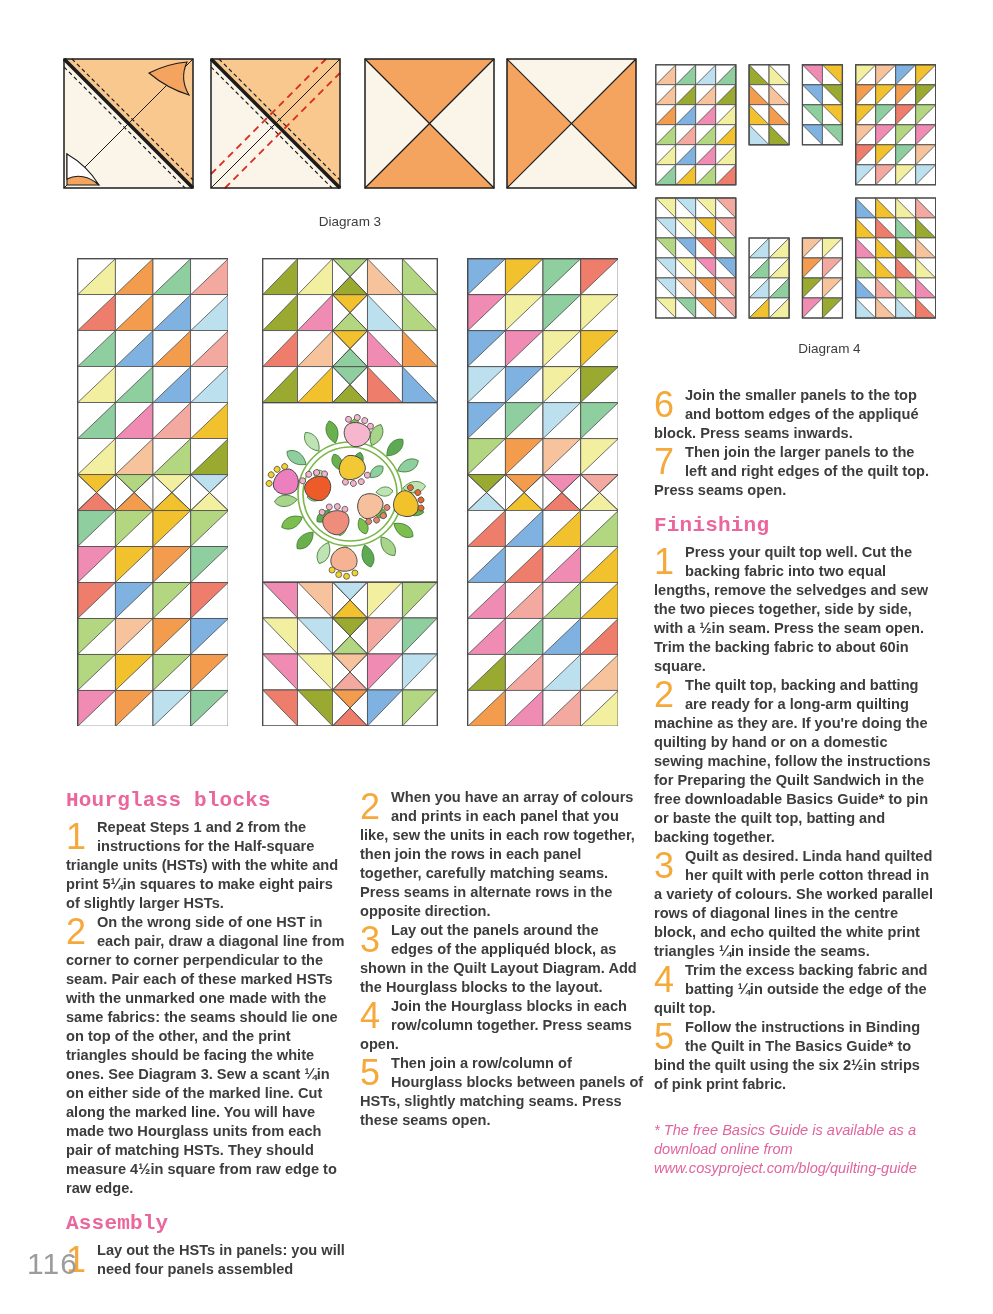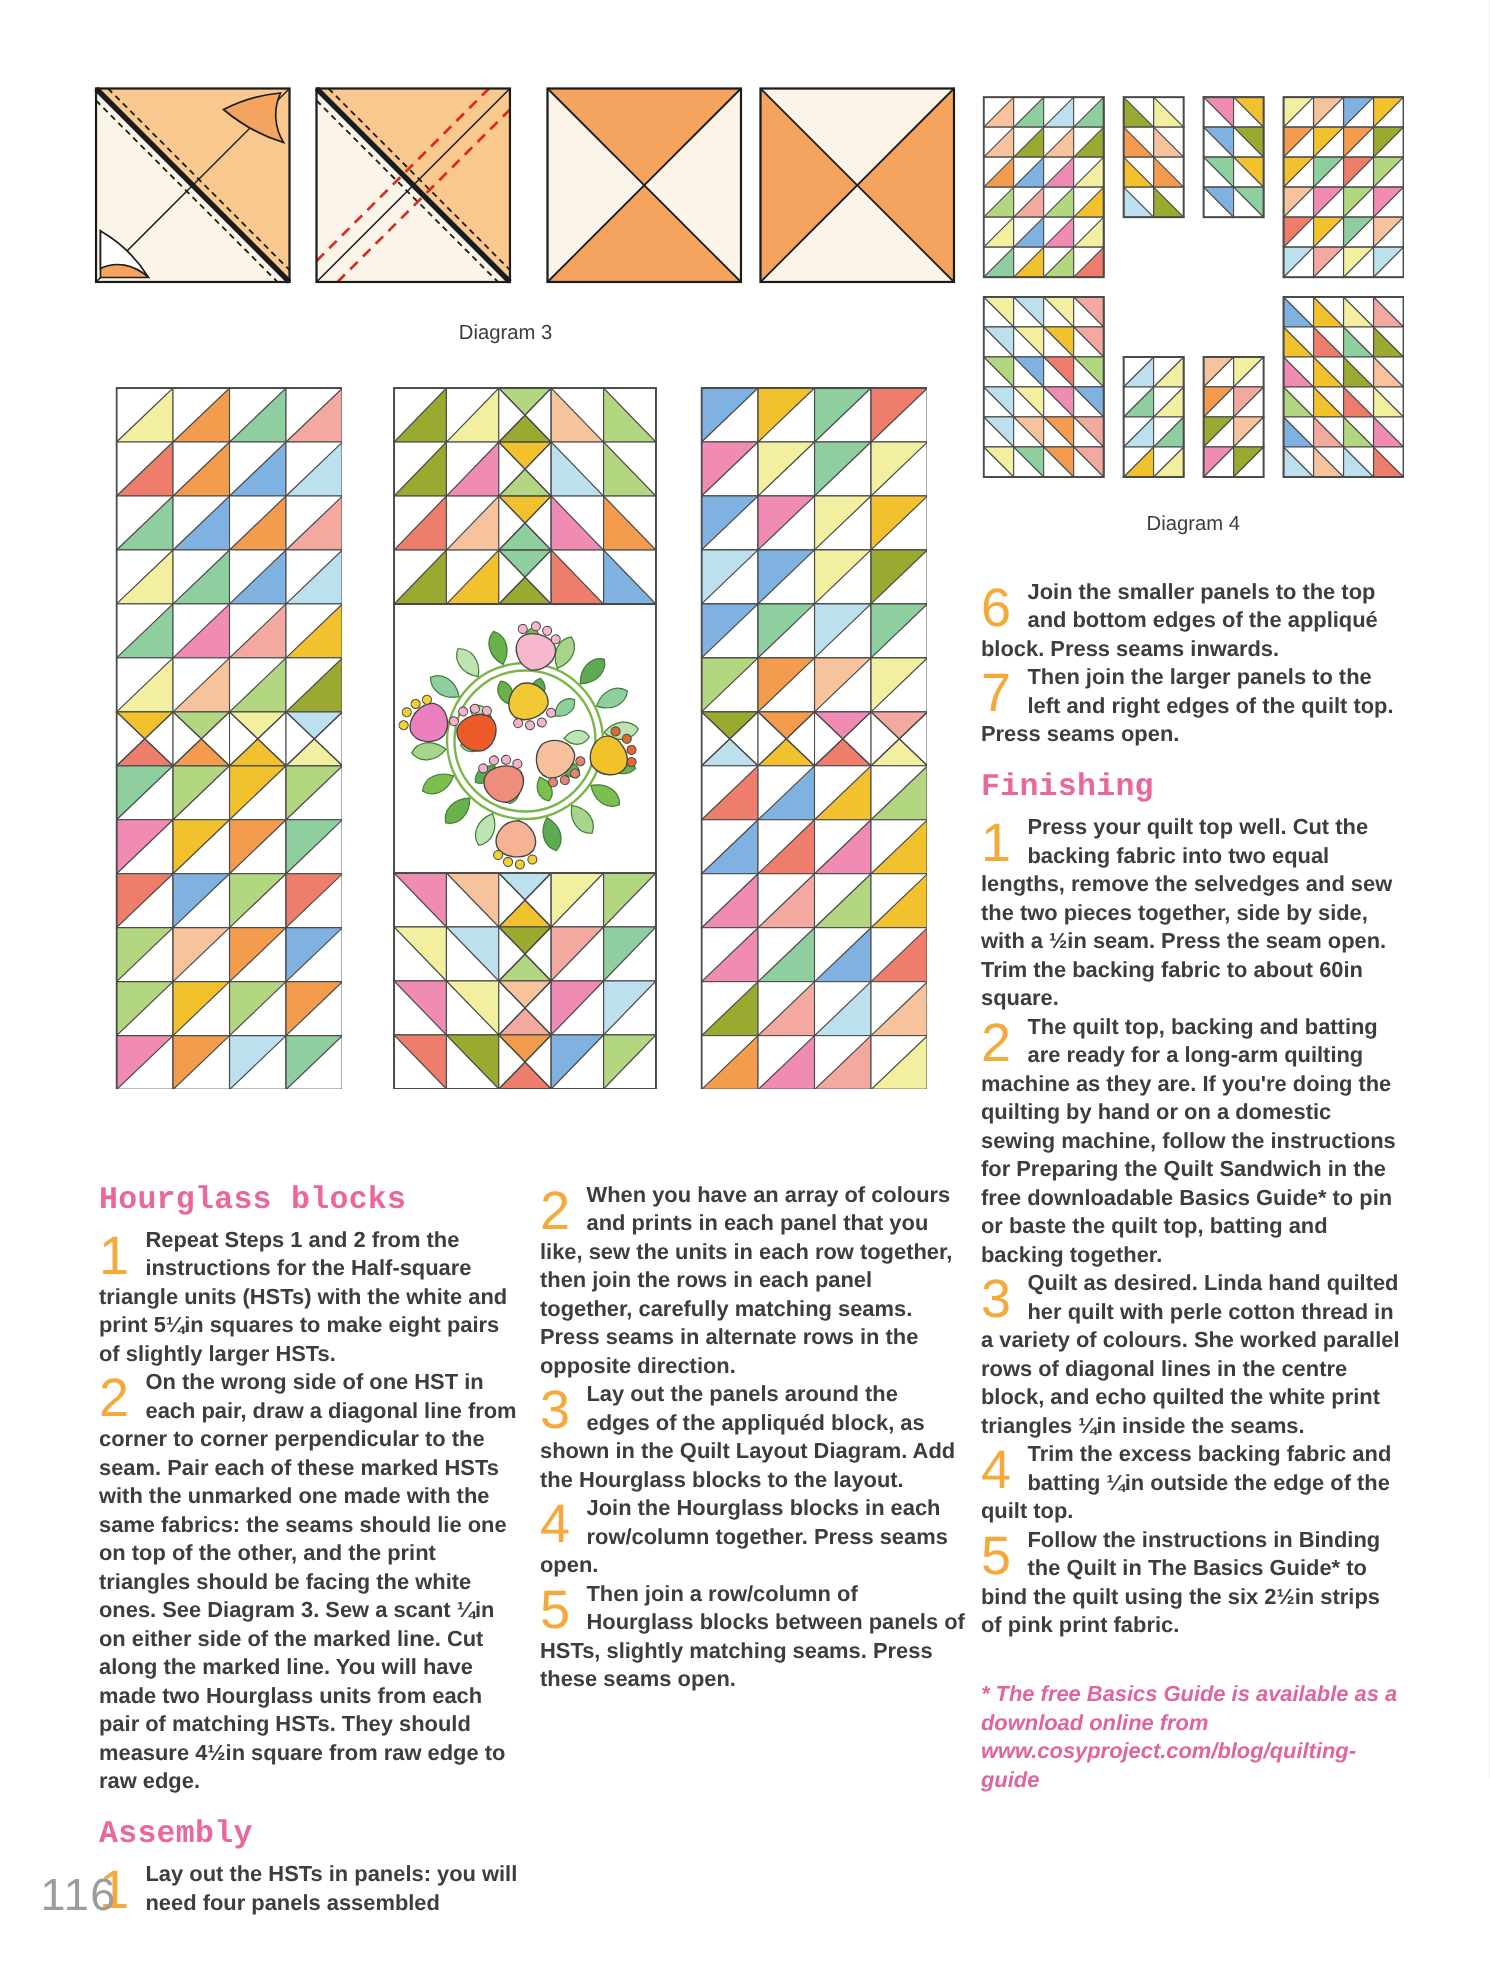--- a/index.html
+++ b/index.html
@@ -12,26 +12,26 @@
   #col2{left:360px;top:788px;width:284px;}
   #col3{left:654px;top:386px;width:280px;}
   .sec-heading{font-size:21px;line-height:25px;color:var(--heading-pink);
                font-weight:700;margin:13px 0 5px 0;clear:both;letter-spacing:.2px;font-family:Liberation Mono, monospace;}
   .text-col .sec-heading:first-child{margin-top:0;}
   .step{clear:both;margin:0;}
   .step-num{float:left;width:31px;font-size:36px;line-height:37px;
             color:var(--step-orange);font-weight:400;}
   .step-text,.cont-para{margin:0;font-weight:bold;}
   .footnote{clear:both;margin-top:27px;color:var(--footnote-pink);
-            font-style:italic;font-weight:700;}
+            font-style:italic;font-weight:400;}
 
   
   .caption{position:absolute;font-size:13.5px;color:var(--caption-text);text-align:center;}
-  #cap-d3{left:50px;top:214px;width:574px;}
-  #cap-d4{left:655px;top:341px;width:281px;}
+  #cap-d3{left:63px;top:214px;width:574px;}
+  #cap-d4{left:689px;top:341px;width:281px;}
   #cap-quilt{left:77px;top:748px;width:541px;}
   .page-number{position:absolute;left:27px;top:1248px;font-size:30px;line-height:32px;
                color:var(--page-number-gray);letter-spacing:1px;}
 
   
   .d3-square{position:absolute;top:58px;}
   #d3s1{left:63px;} #d3s2{left:210px;} #d3s3{left:364px;} #d3s4{left:506px;}
   #diagram4{position:absolute;left:655px;top:64px;}
   #quilt-left{position:absolute;left:77px;top:258px;}
   #quilt-mid{position:absolute;left:262px;top:258px;}

